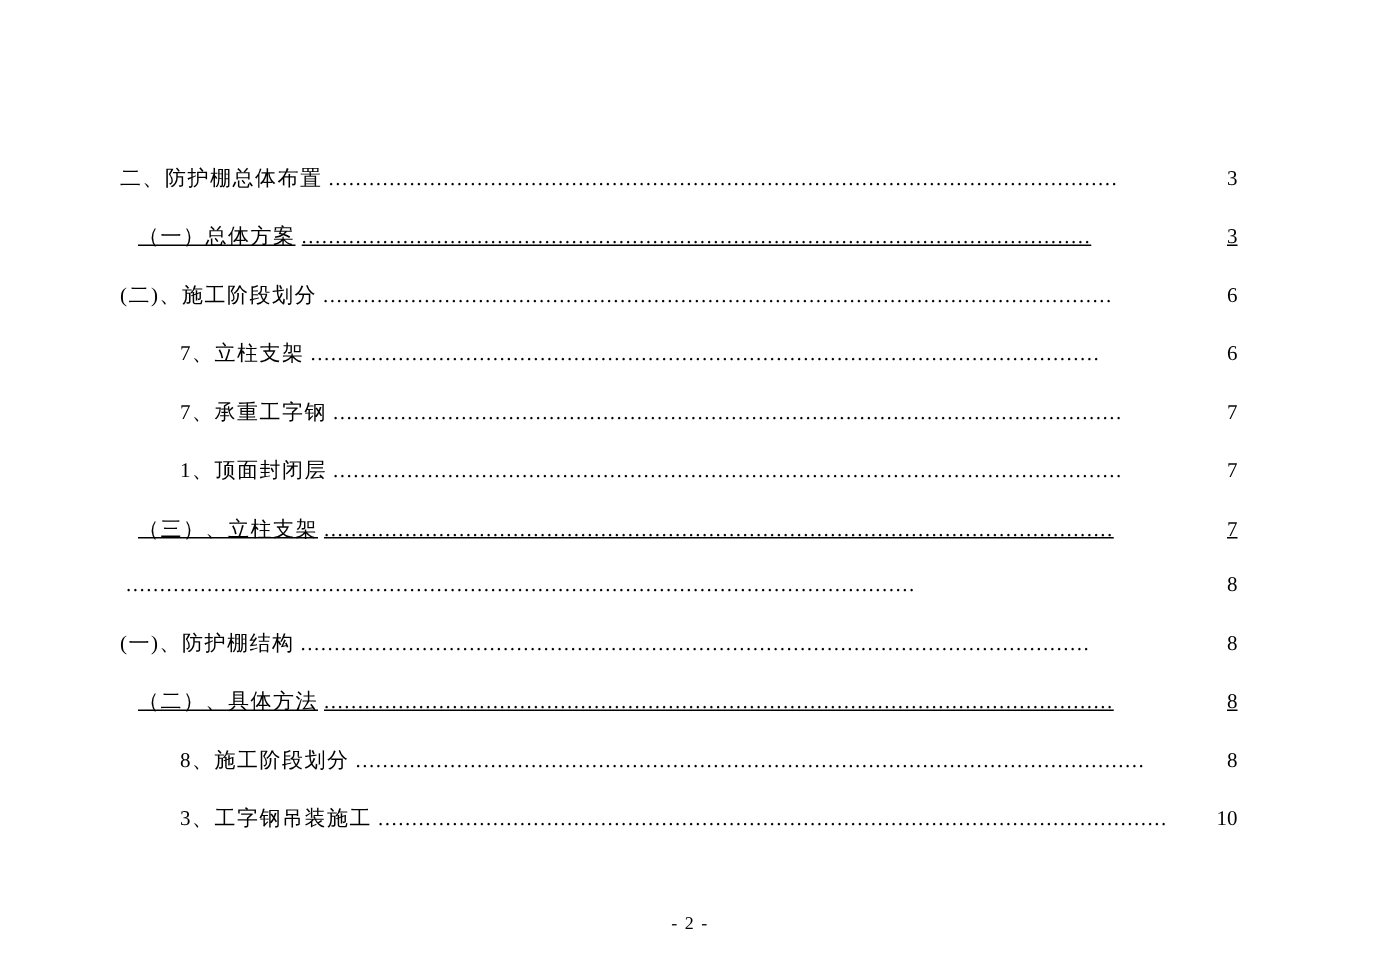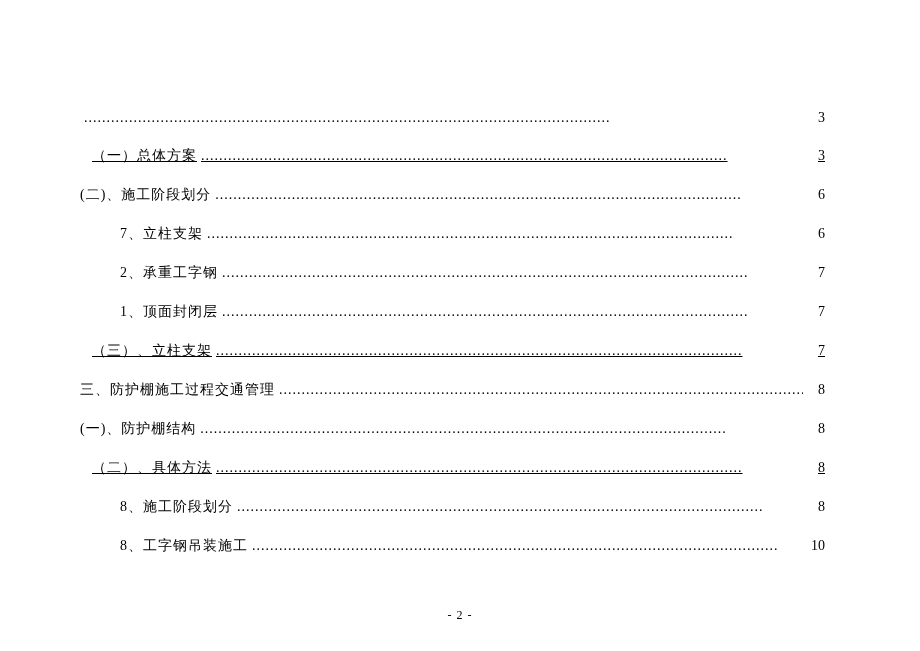--- a/index.html
+++ b/index.html
@@ -61,73 +61,73 @@
       text-align: center;
       font-size: 12px;
       letter-spacing: 1px;
     }
   </style>
 </head>
 <body>
 
 <div class="content">
   <div class="toc-entry indent-1">
+    <span class="toc-label">二、防护棚总体布置</span>
     <span class="toc-dots"></span>
     <span class="toc-page">3</span>
   </div>
   <div class="toc-entry indent-2">
     <span class="toc-label">（一）总体方案</span>
     <span class="toc-dots"></span>
     <span class="toc-page">3</span>
   </div>
   <div class="toc-entry indent-1">
     <span class="toc-label">(二)、施工阶段划分</span>
     <span class="toc-dots"></span>
     <span class="toc-page">6</span>
   </div>
   <div class="toc-entry indent-3">
     <span class="toc-label">7、立柱支架</span>
     <span class="toc-dots"></span>
     <span class="toc-page">6</span>
   </div>
   <div class="toc-entry indent-3">
-    <span class="toc-label">2、承重工字钢</span>
+    <span class="toc-label">7、承重工字钢</span>
     <span class="toc-dots"></span>
     <span class="toc-page">7</span>
   </div>
   <div class="toc-entry indent-3">
     <span class="toc-label">1、顶面封闭层</span>
     <span class="toc-dots"></span>
     <span class="toc-page">7</span>
   </div>
   <div class="toc-entry indent-2">
     <span class="toc-label">（三）、立柱支架</span>
     <span class="toc-dots"></span>
     <span class="toc-page">7</span>
   </div>
   <div class="toc-entry indent-1">
-    <span class="toc-label">三、防护棚施工过程交通管理</span>
     <span class="toc-dots"></span>
     <span class="toc-page">8</span>
   </div>
   <div class="toc-entry indent-1">
     <span class="toc-label">(一)、防护棚结构</span>
     <span class="toc-dots"></span>
     <span class="toc-page">8</span>
   </div>
   <div class="toc-entry indent-2">
     <span class="toc-label">（二）、具体方法</span>
     <span class="toc-dots"></span>
     <span class="toc-page">8</span>
   </div>
   <div class="toc-entry indent-3">
     <span class="toc-label">8、施工阶段划分</span>
     <span class="toc-dots"></span>
     <span class="toc-page">8</span>
   </div>
   <div class="toc-entry indent-3">
-    <span class="toc-label">8、工字钢吊装施工</span>
+    <span class="toc-label">3、工字钢吊装施工</span>
     <span class="toc-dots"></span>
     <span class="toc-page">10</span>
   </div>
 </div>
 
 <div class="page-number">- 2 -</div>
 
 </body></html>

